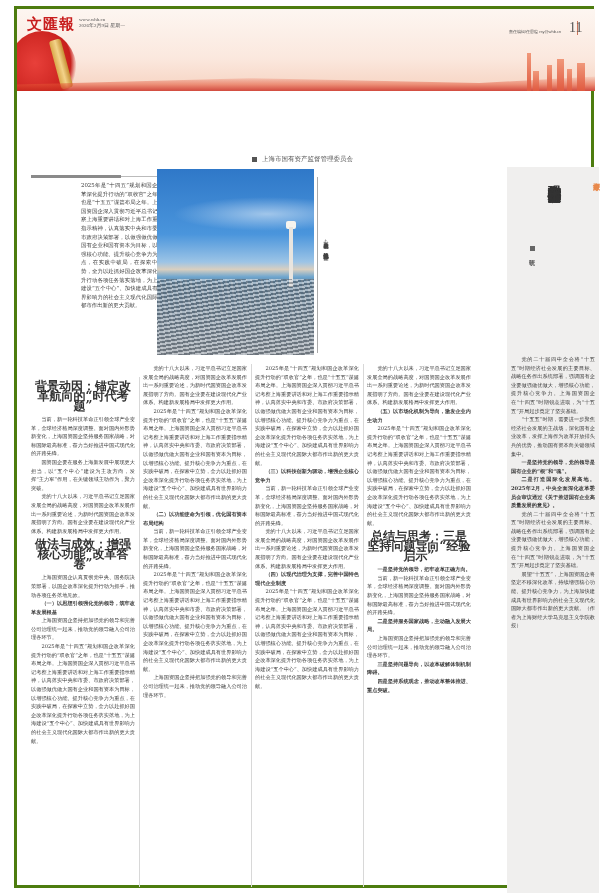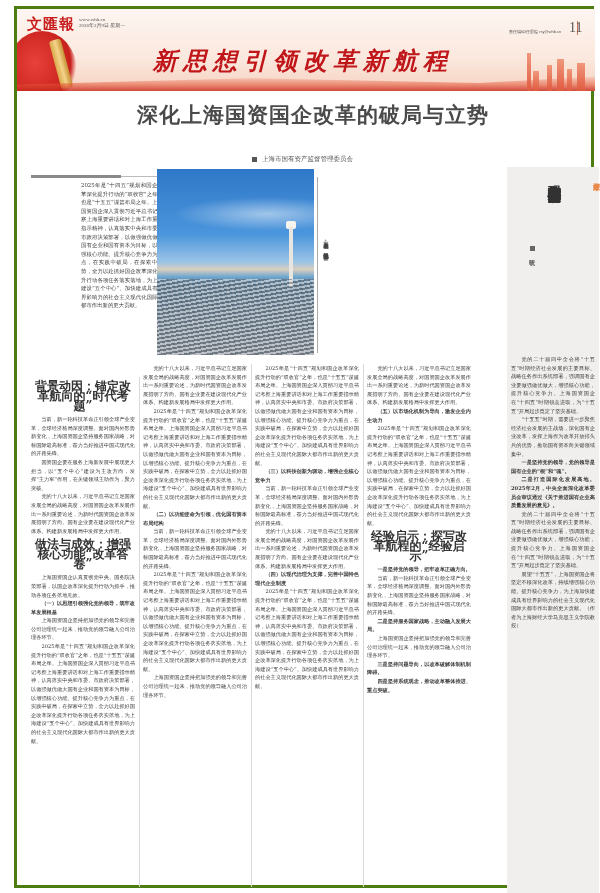--- a/index.html
+++ b/index.html
@@ -71,35 +71,33 @@
 
   <div class="masthead">
     <div class="ribbon"></div>
     <div class="pillar"></div>
     <div class="sweep"></div>
     <div class="logo">文匯報</div>
     <div class="logo-meta">
       <div>www.whb.cn</div>
       <div>2026年2月9日 星期一</div>
     </div>
-    <div class="banner-title">新思想引领改革新航程</div>
     <div class="editor-info">责任编辑/任思蕴 rsy@whb.cn</div>
     <div class="page-num-div"></div>
     <div class="page-num">11</div>
     <div class="skyline">
       <span style="left:20px;width:4px;height:38px;"></span>
       <span style="left:26px;width:6px;height:20px;"></span>
       <span style="left:40px;width:5px;height:26px;"></span>
       <span style="left:50px;width:7px;height:32px;"></span>
       <span style="left:60px;width:5px;height:22px;"></span>
       <span style="left:70px;width:8px;height:28px;"></span>
     </div>
   </div>
 
-  <div class="headline">深化上海国资国企改革的破局与立势</div>
   <div class="byline">
     <span class="sq"></span><span>上海市国有资产监督管理委员会</span>
   </div>
 
   <div class="intro-rule"></div>
   <div class="intro-rule-thin"></div>
   <div class="intro">2025年是“十四五”规划和国企改革深化提升行动的“双收官”之年，也是“十五五”谋篇布局之年。上海国资国企深入贯彻习近平总书记考察上海重要讲话和对上海工作重要指示精神，认真落实中央和市委、市政府决策部署，以做强做优做大国有企业和国有资本为目标，以增强核心功能、提升核心竞争力为重点，在实践中破局，在探索中立势，全力以赴抓好国企改革深化提升行动各项任务落实落地，为上海建设“五个中心”、加快建成具有世界影响力的社会主义现代化国际大都市作出新的更大贡献。</div>
 
   <div class="photo">
     <div class="clouds"></div>
@@ -140,21 +138,21 @@
     <p>党的十八大以来，习近平总书记立足国家发展全局的战略高度，对国资国企改革发展作出一系列重要论述，为新时代国资国企改革发展指明了方向。国有企业要在建设现代化产业体系、构建新发展格局中发挥更大作用。</p>
     <p class="sub">（四）以现代治理为支撑，完善中国特色现代企业制度</p>
     <p>2025年是“十四五”规划和国企改革深化提升行动的“双收官”之年，也是“十五五”谋篇布局之年。上海国资国企深入贯彻习近平总书记考察上海重要讲话和对上海工作重要指示精神，认真落实中央和市委、市政府决策部署，以做强做优做大国有企业和国有资本为目标，以增强核心功能、提升核心竞争力为重点，在实践中破局，在探索中立势，全力以赴抓好国企改革深化提升行动各项任务落实落地，为上海建设“五个中心”、加快建成具有世界影响力的社会主义现代化国际大都市作出新的更大贡献。</p>
   </div>
   <div class="col-rule" style="left:346px;top:355px;height:523px;"></div>
 
   <div class="col" style="left:350px;top:355px;height:523px;">
     <p>党的十八大以来，习近平总书记立足国家发展全局的战略高度，对国资国企改革发展作出一系列重要论述，为新时代国资国企改革发展指明了方向。国有企业要在建设现代化产业体系、构建新发展格局中发挥更大作用。</p>
     <p class="sub">（五）以市场化机制为导向，激发企业内生动力</p>
     <p>2025年是“十四五”规划和国企改革深化提升行动的“双收官”之年，也是“十五五”谋篇布局之年。上海国资国企深入贯彻习近平总书记考察上海重要讲话和对上海工作重要指示精神，认真落实中央和市委、市政府决策部署，以做强做优做大国有企业和国有资本为目标，以增强核心功能、提升核心竞争力为重点，在实践中破局，在探索中立势，全力以赴抓好国企改革深化提升行动各项任务落实落地，为上海建设“五个中心”、加快建成具有世界影响力的社会主义现代化国际大都市作出新的更大贡献。</p>
-    <div class="sec-head">经验启示：探写改革航程的“经验启示”</div>
+    <div class="sec-head">总结与思考：三是坚持问题导向“经验启示”</div>
     <p class="sub">一是坚持党的领导，把牢改革正确方向。</p>
     <p>当前，新一轮科技革命正引领全球产业变革，全球经济格局深度调整。面对国内外形势新变化，上海国资国企坚持服务国家战略，对标国际最高标准，奋力当好推进中国式现代化的开路先锋。</p>
     <p class="sub">二是坚持服务国家战略，主动融入发展大局。</p>
     <p>上海国资国企坚持把加强党的领导和完善公司治理统一起来，推动党的领导融入公司治理各环节。</p>
     <p class="sub">三是坚持问题导向，以改革破解体制机制障碍。</p>
     <p class="sub">四是坚持系统观念，推动改革整体推进、重点突破。</p>
   </div>
 
   <div class="expert"></div>
   <div class="expert-tag">专家点评</div>

